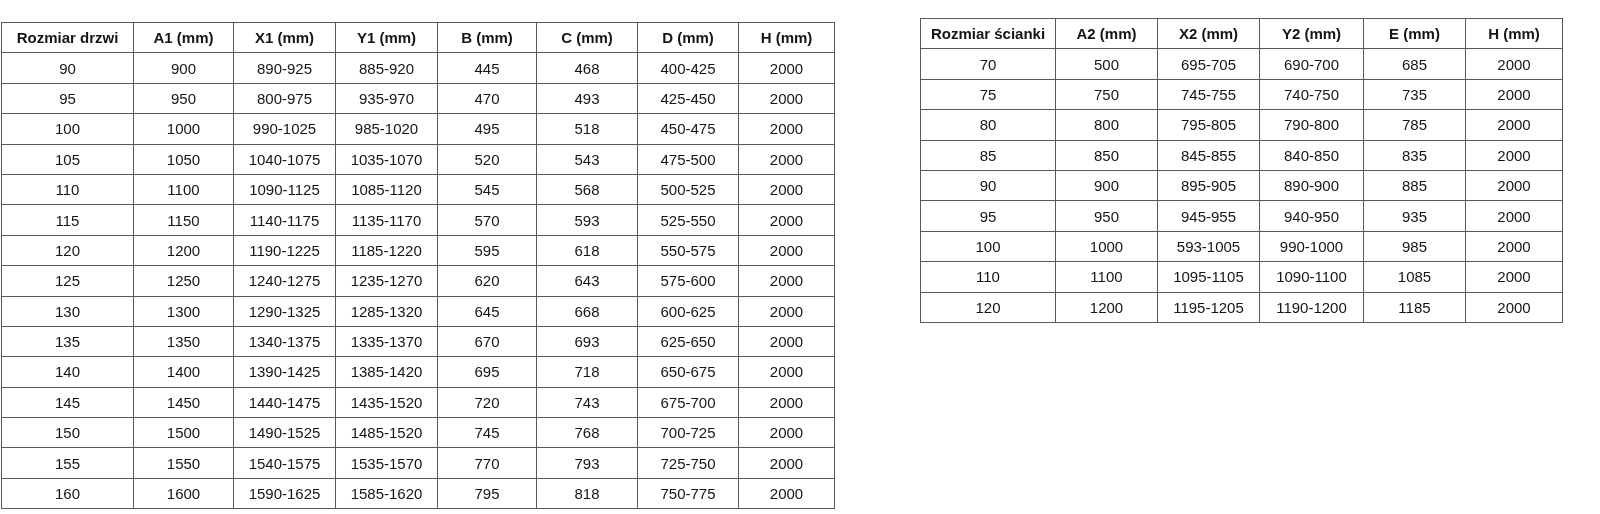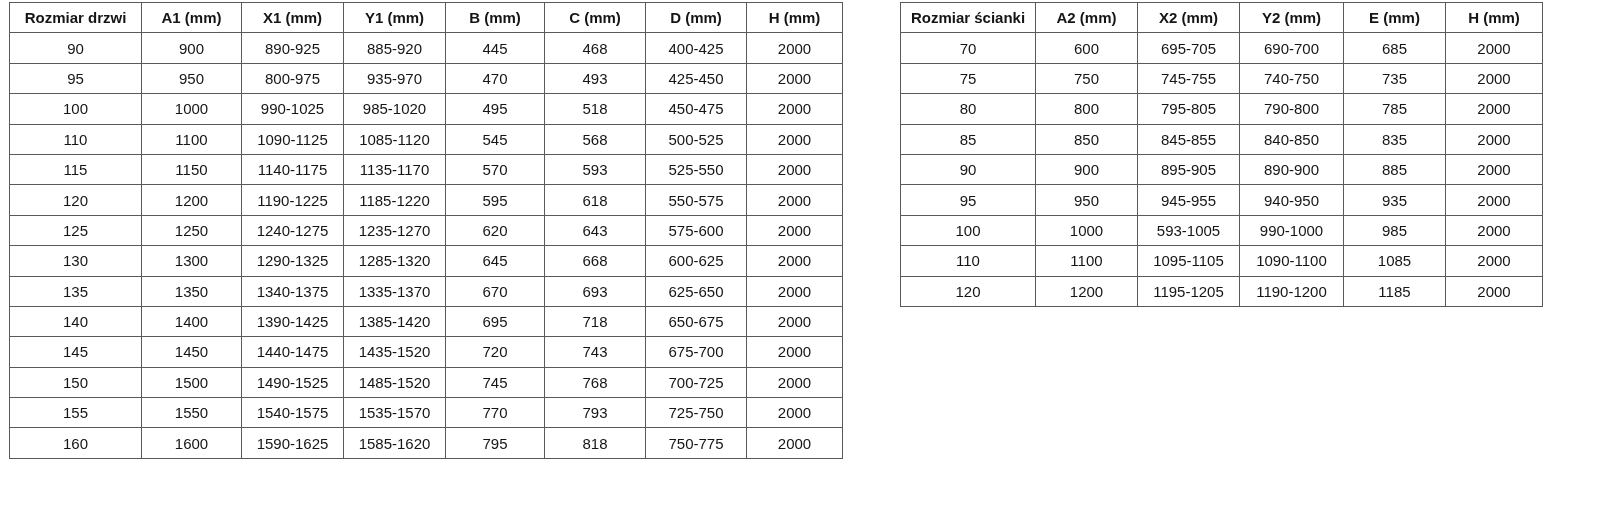--- a/index.html
+++ b/index.html
@@ -16,22 +16,22 @@
     color: #151515;
     overflow: hidden;
   }
   table.spec-table {
     position: absolute;
     top: 2px;
     border-collapse: collapse;
     table-layout: fixed;
     background: #ffffff;
   }
-  table.spec-table.left  { left: 9px; }
-  table.spec-table.right { left: 900px; }
+  table.spec-table.left  { left: 1px; margin-top: 20px; }
+  table.spec-table.right { left: 920px; margin-top: 16px; }
   .spec-table th, .spec-table td {
     border: 1px solid #595959;
     height: 29.4px;
     padding: 0 2px;
     text-align: center;
     vertical-align: middle;
     font-size: 15px;
     white-space: nowrap;
     overflow: hidden;
   }
@@ -95,20 +95,30 @@
           <td>100</td>
           <td>1000</td>
           <td>990-1025</td>
           <td>985-1020</td>
           <td>495</td>
           <td>518</td>
           <td>450-475</td>
           <td>2000</td>
         </tr>
         <tr>
+          <td>105</td>
+          <td>1050</td>
+          <td>1040-1075</td>
+          <td>1035-1070</td>
+          <td>520</td>
+          <td>543</td>
+          <td>475-500</td>
+          <td>2000</td>
+        </tr>
+        <tr>
           <td>110</td>
           <td>1100</td>
           <td>1090-1125</td>
           <td>1085-1120</td>
           <td>545</td>
           <td>568</td>
           <td>500-525</td>
           <td>2000</td>
         </tr>
         <tr>
@@ -229,21 +239,21 @@
           <th>A2 (mm)</th>
           <th>X2 (mm)</th>
           <th>Y2 (mm)</th>
           <th>E (mm)</th>
           <th>H (mm)</th>
         </tr>
     </thead>
     <tbody>
         <tr>
           <td>70</td>
-          <td>600</td>
+          <td>500</td>
           <td>695-705</td>
           <td>690-700</td>
           <td>685</td>
           <td>2000</td>
         </tr>
         <tr>
           <td>75</td>
           <td>750</td>
           <td>745-755</td>
           <td>740-750</td>

